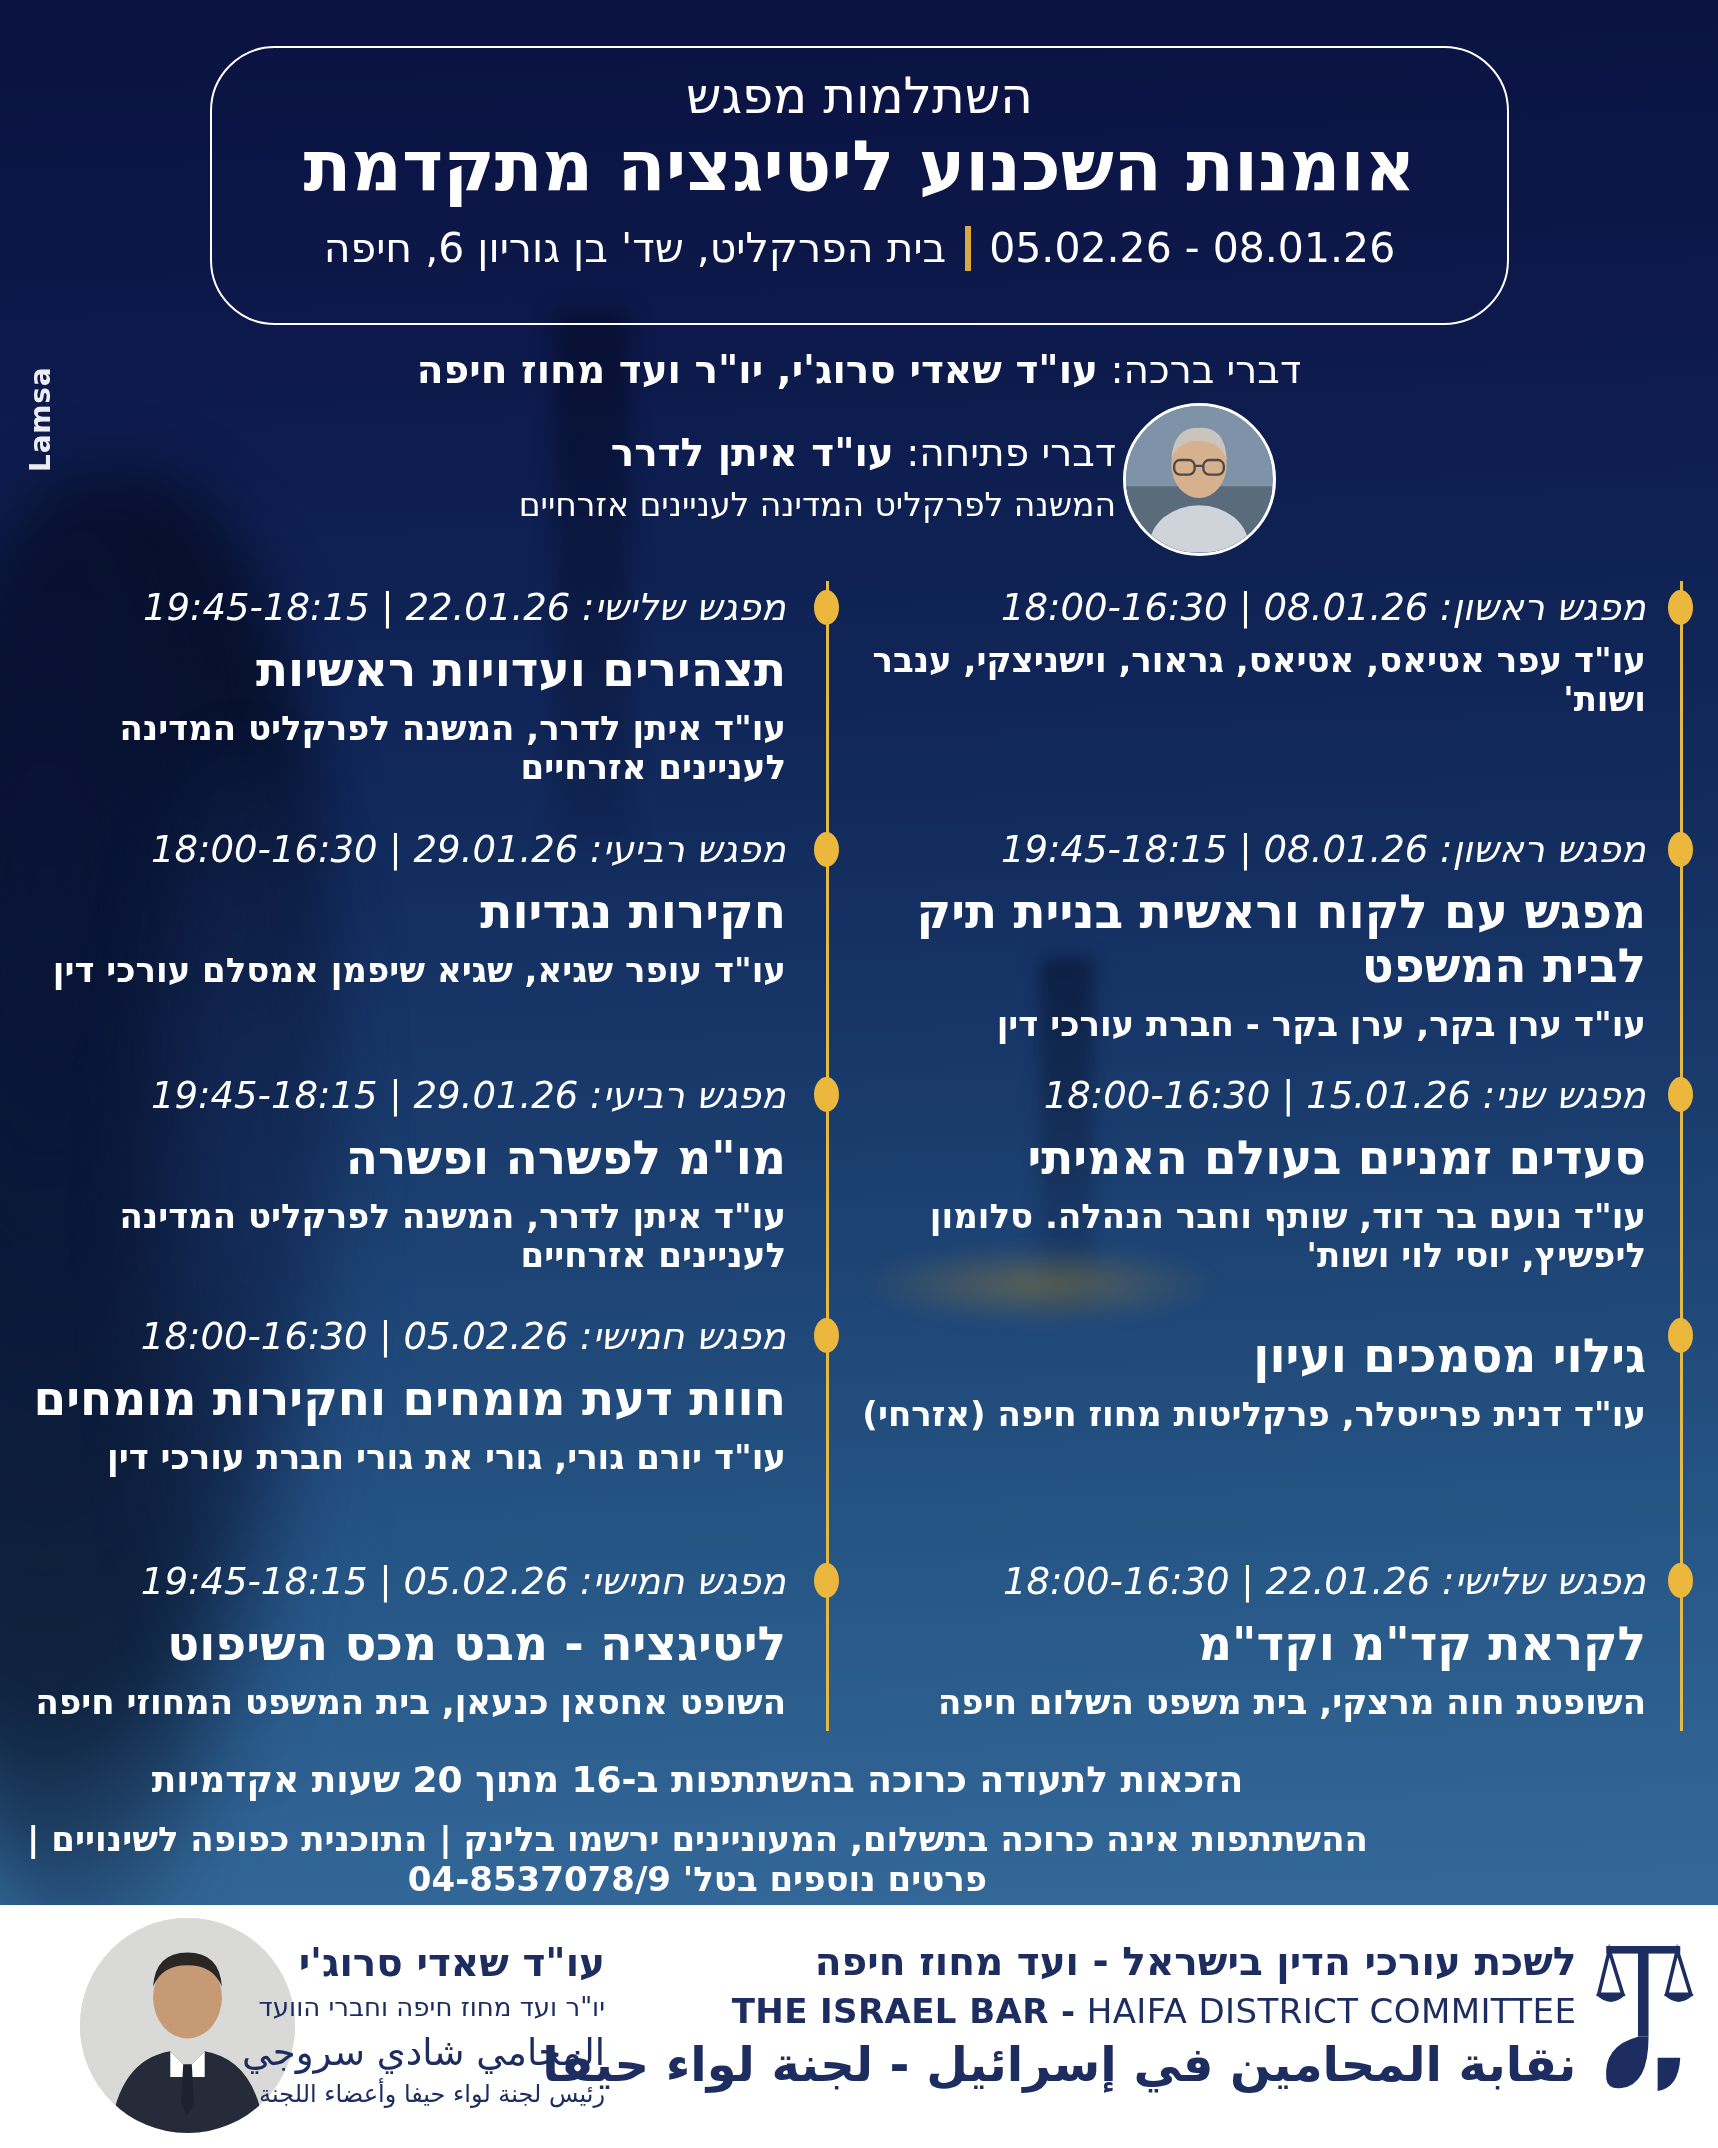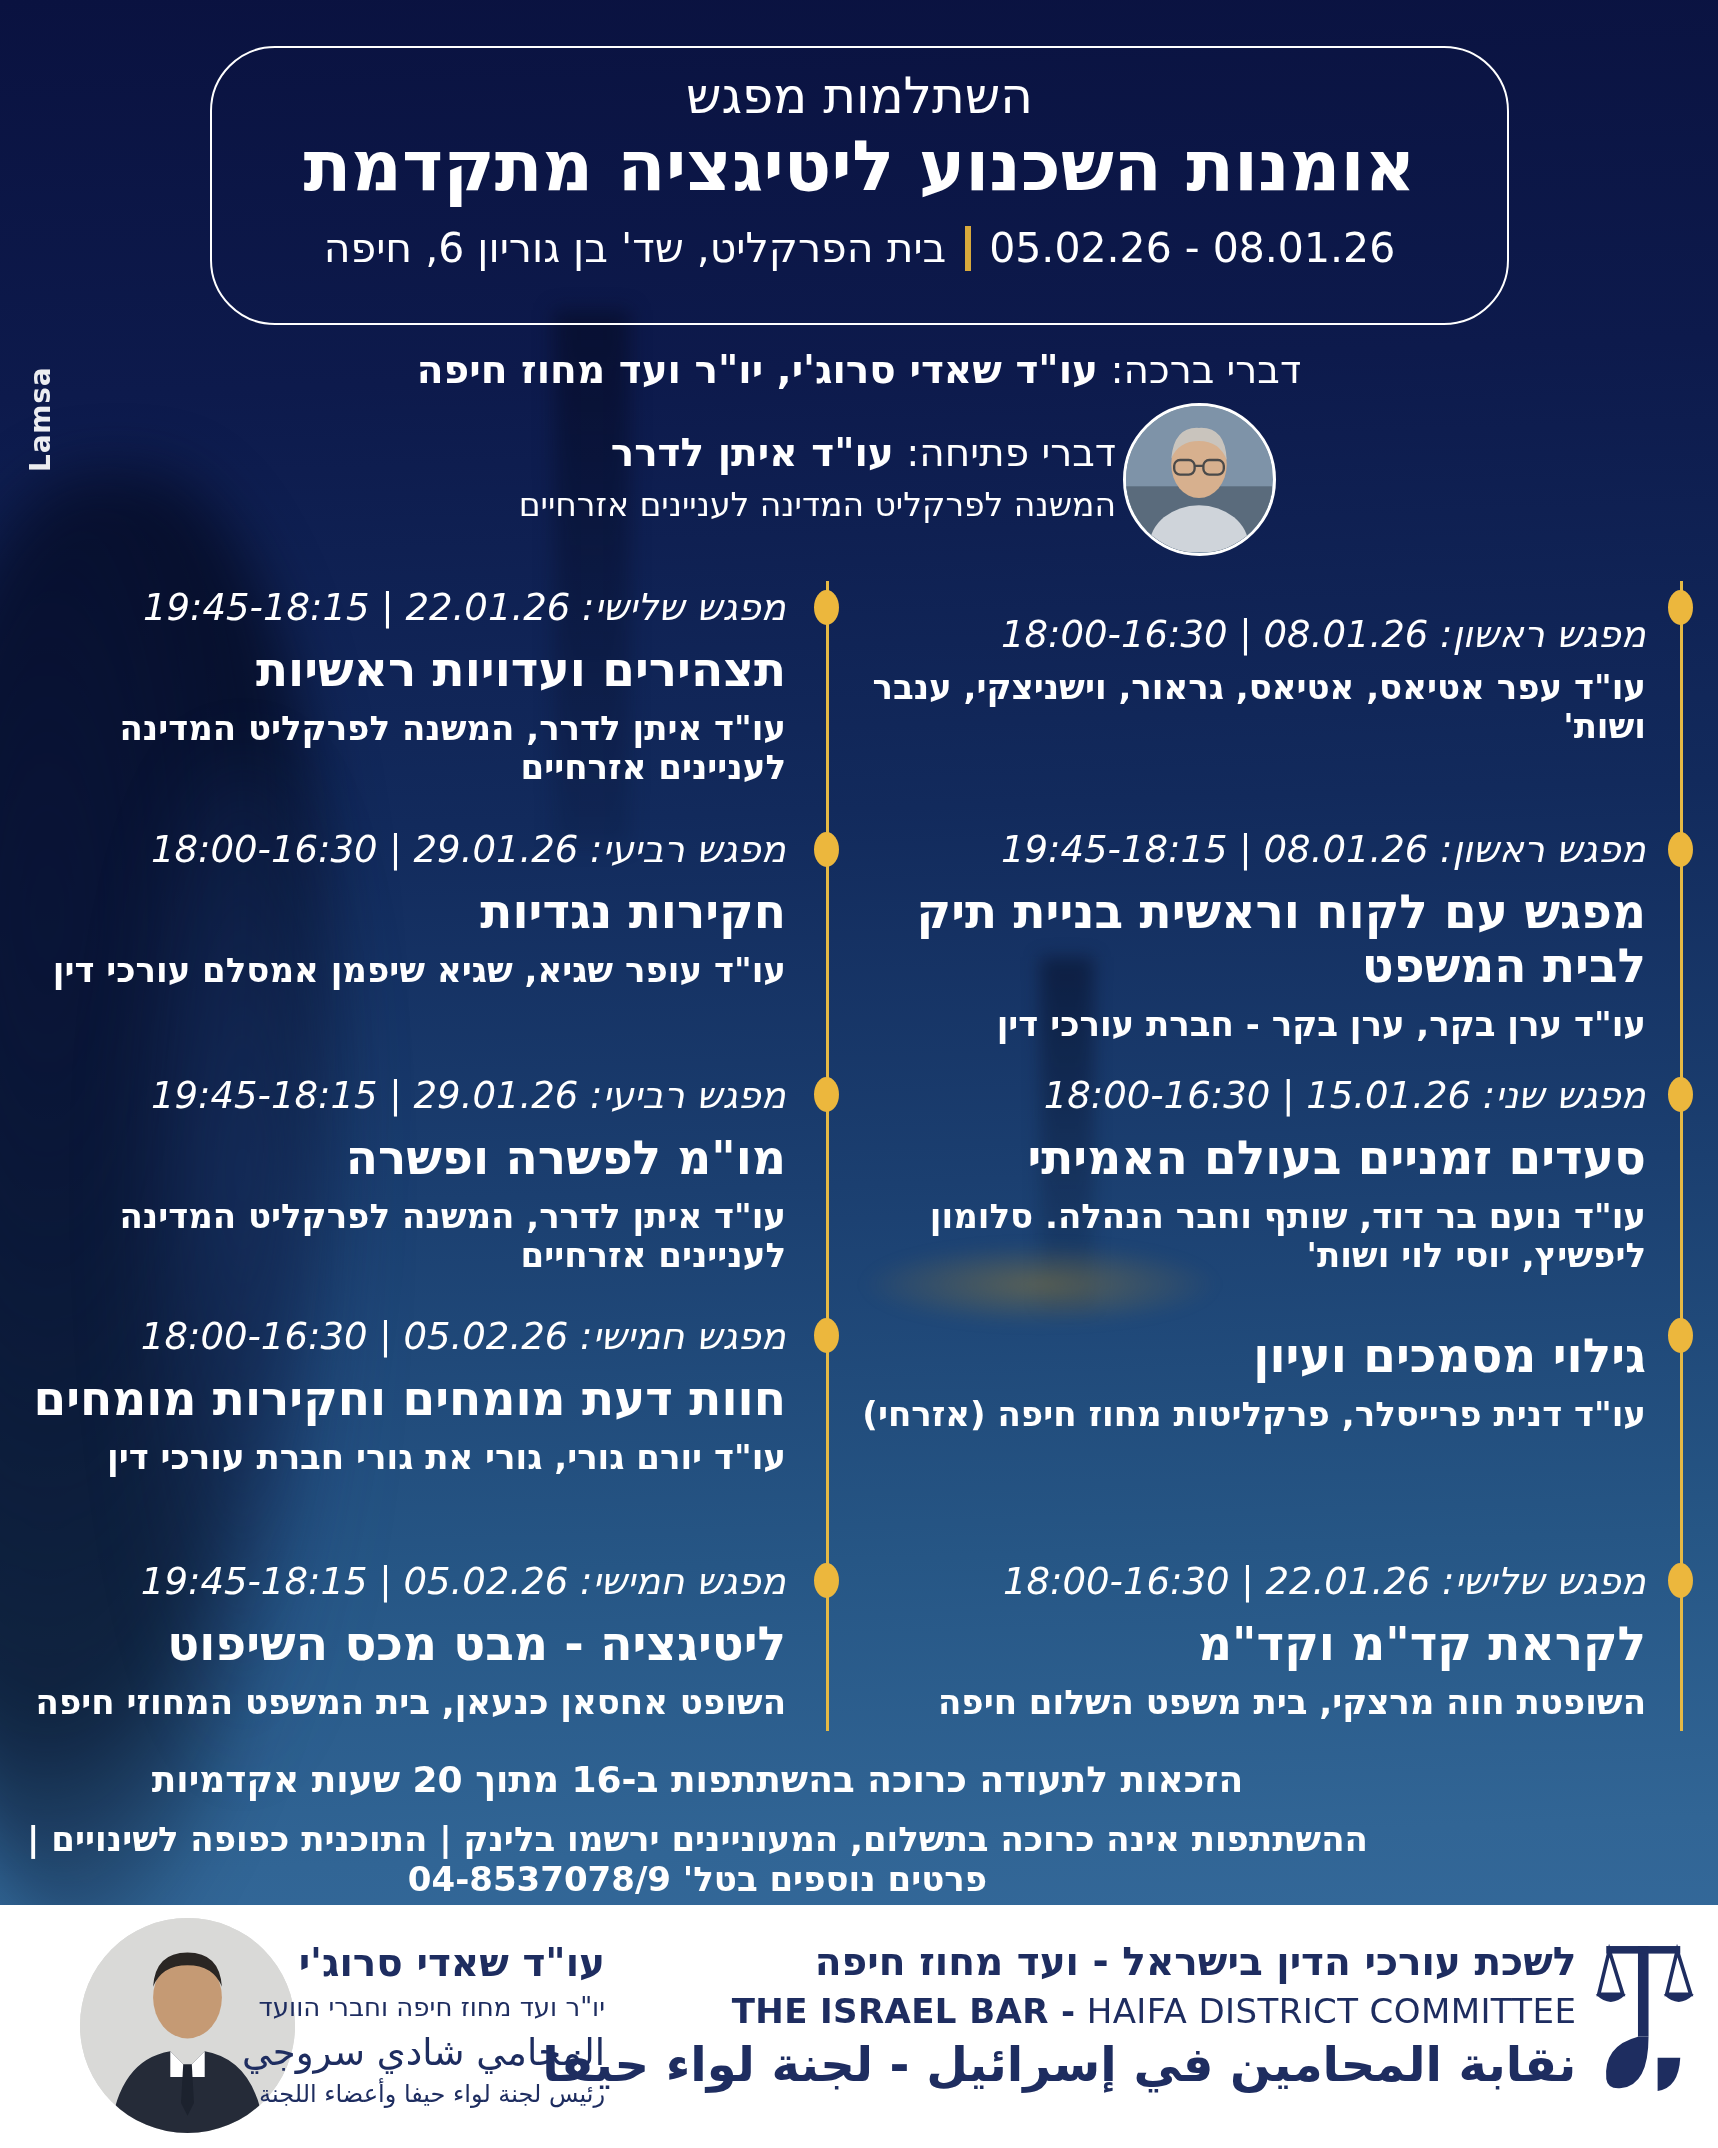--- a/index.html
+++ b/index.html
@@ -126,21 +126,21 @@
   <div class="dot" style="left:1668px;top:832px;"></div>
   <div class="dot" style="left:1668px;top:1077px;"></div>
   <div class="dot" style="left:1668px;top:1318px;"></div>
   <div class="dot" style="left:1668px;top:1563px;"></div>
   <div class="dot" style="left:814px;top:590px;"></div>
   <div class="dot" style="left:814px;top:832px;"></div>
   <div class="dot" style="left:814px;top:1077px;"></div>
   <div class="dot" style="left:814px;top:1318px;"></div>
   <div class="dot" style="left:814px;top:1563px;"></div>
 
-  <div class="session col-right" style="top:614px;">
+  <div class="session col-right" style="top:587px;">
     <div class="s-header">מפגש ראשון: 08.01.26 | 18:00-16:30</div>
     <div class="s-speakers">עו"ד עפר אטיאס, אטיאס, גראור, וישניצקי, ענבר ושות'</div>
   </div>
   <div class="session col-right" style="top:829px;">
     <div class="s-header">מפגש ראשון: 08.01.26 | 19:45-18:15</div>
     <div class="s-title">מפגש עם לקוח וראשית בניית תיק לבית המשפט</div>
     <div class="s-speakers">עו"ד ערן בקר, ערן בקר - חברת עורכי דין</div>
   </div>
   <div class="session col-right" style="top:1075px;">
     <div class="s-header">מפגש שני: 15.01.26 | 18:00-16:30</div>

